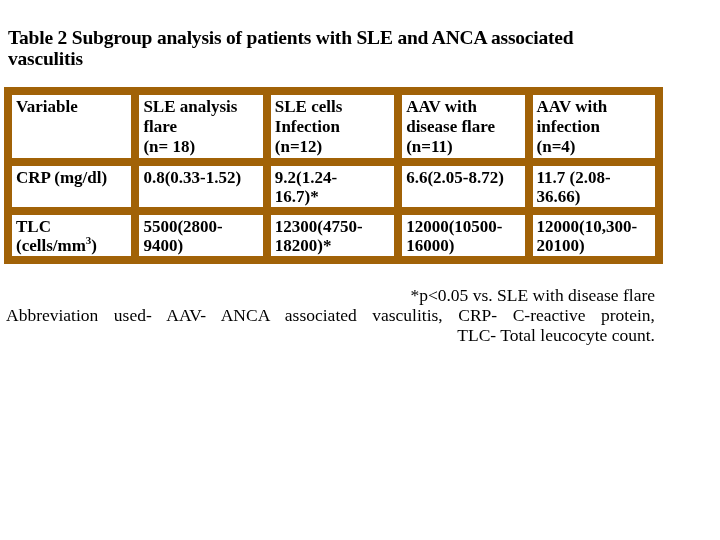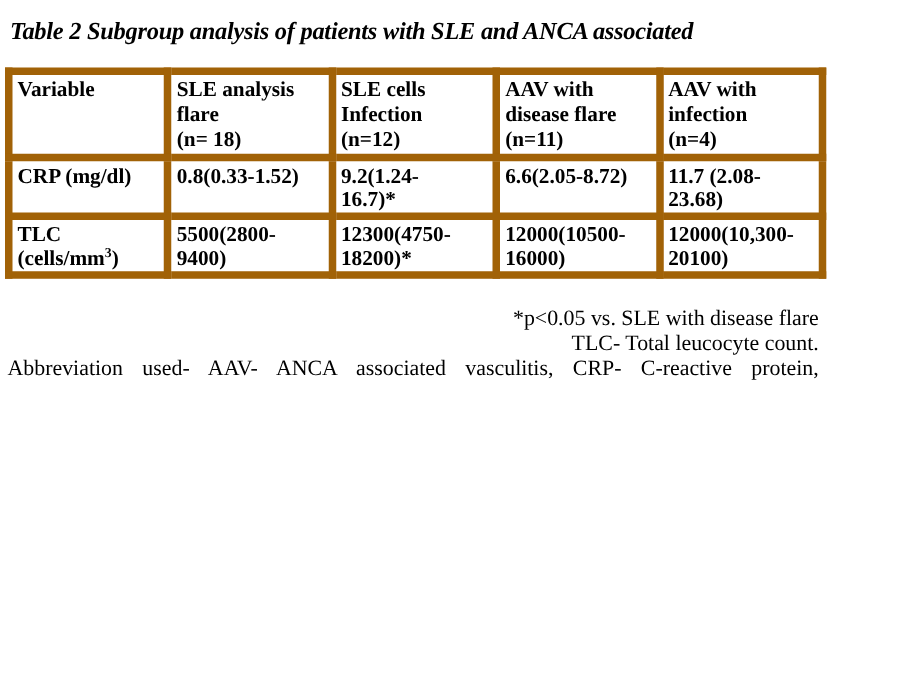--- a/index.html
+++ b/index.html
@@ -12,33 +12,32 @@
     color: #000000;
   }
   .page {
     width: 712px; height: 525px;
     padding: 15px 4px 0 4px;
   }
   .doc-title {
     font-weight: bold;
     font-size: 19.5px;
     line-height: 21px;
-    margin: 0 0 0 4px;
+    margin: 12px 0 0 4px;
     letter-spacing: -0.2px;
-    font-style: italic;
   }
   .doc-title .title-line { display: block; }
   table.subgroup {
     border-collapse: collapse;
     table-layout: fixed;
     width: 651px;
     margin-top: 18px;
   }
   table.subgroup th, table.subgroup td {
-    border: 6px solid #a16207;
+    border: 8px solid #a16207;
     vertical-align: top;
     text-align: left;
     padding: 2px 4px 1px 4px;
     font-size: 17px;
     overflow: hidden;
   }
   table.subgroup th {
     font-weight: bold;
     line-height: 20px;
   }
@@ -63,20 +62,21 @@
     text-align-last: justify;
   }
 </style>
 </head>
 <body>
 
 <div class="page">
 
   <h1 class="doc-title">
     <span class="title-line">Table 2 Subgroup analysis of patients with SLE and ANCA associated</span>
+    <span class="title-line">vasculitis</span>
   </h1>
 
   <table class="subgroup">
     <colgroup>
       <col style="width:127px">
       <col style="width:131px">
       <col style="width:131px">
       <col style="width:130px">
       <col style="width:130px">
     </colgroup>
@@ -117,21 +117,21 @@
           </td>
           <td>
             <div>9.2(1.24-</div>
             <div>16.7)*</div>
           </td>
           <td>
             <div>6.6(2.05-8.72)</div>
           </td>
           <td>
             <div>11.7 (2.08-</div>
-            <div>23.68)</div>
+            <div>36.66)</div>
           </td>
         </tr>
         <tr>
           <td>
             <div>TLC</div>
             <div><span>(cells/mm</span><sup>3</sup><span>)</span></div>
           </td>
           <td>
             <div>5500(2800-</div>
             <div>9400)</div>
@@ -147,17 +147,17 @@
           <td>
             <div>12000(10,300-</div>
             <div>20100)</div>
           </td>
         </tr>
       </tbody>
   </table>
 
   <div class="footnotes">
     <span class="footnote">*p&lt;0.05 vs. SLE with disease flare</span>
+    <span class="footnote fn-justify">Abbreviation used- AAV- ANCA associated vasculitis, CRP- C-reactive protein,</span>
     <span class="footnote">TLC- Total leucocyte count.</span>
-    <span class="footnote fn-justify">Abbreviation used- AAV- ANCA associated vasculitis, CRP- C-reactive protein,</span>
   </div>
 
 </div>
 
 </body></html>

